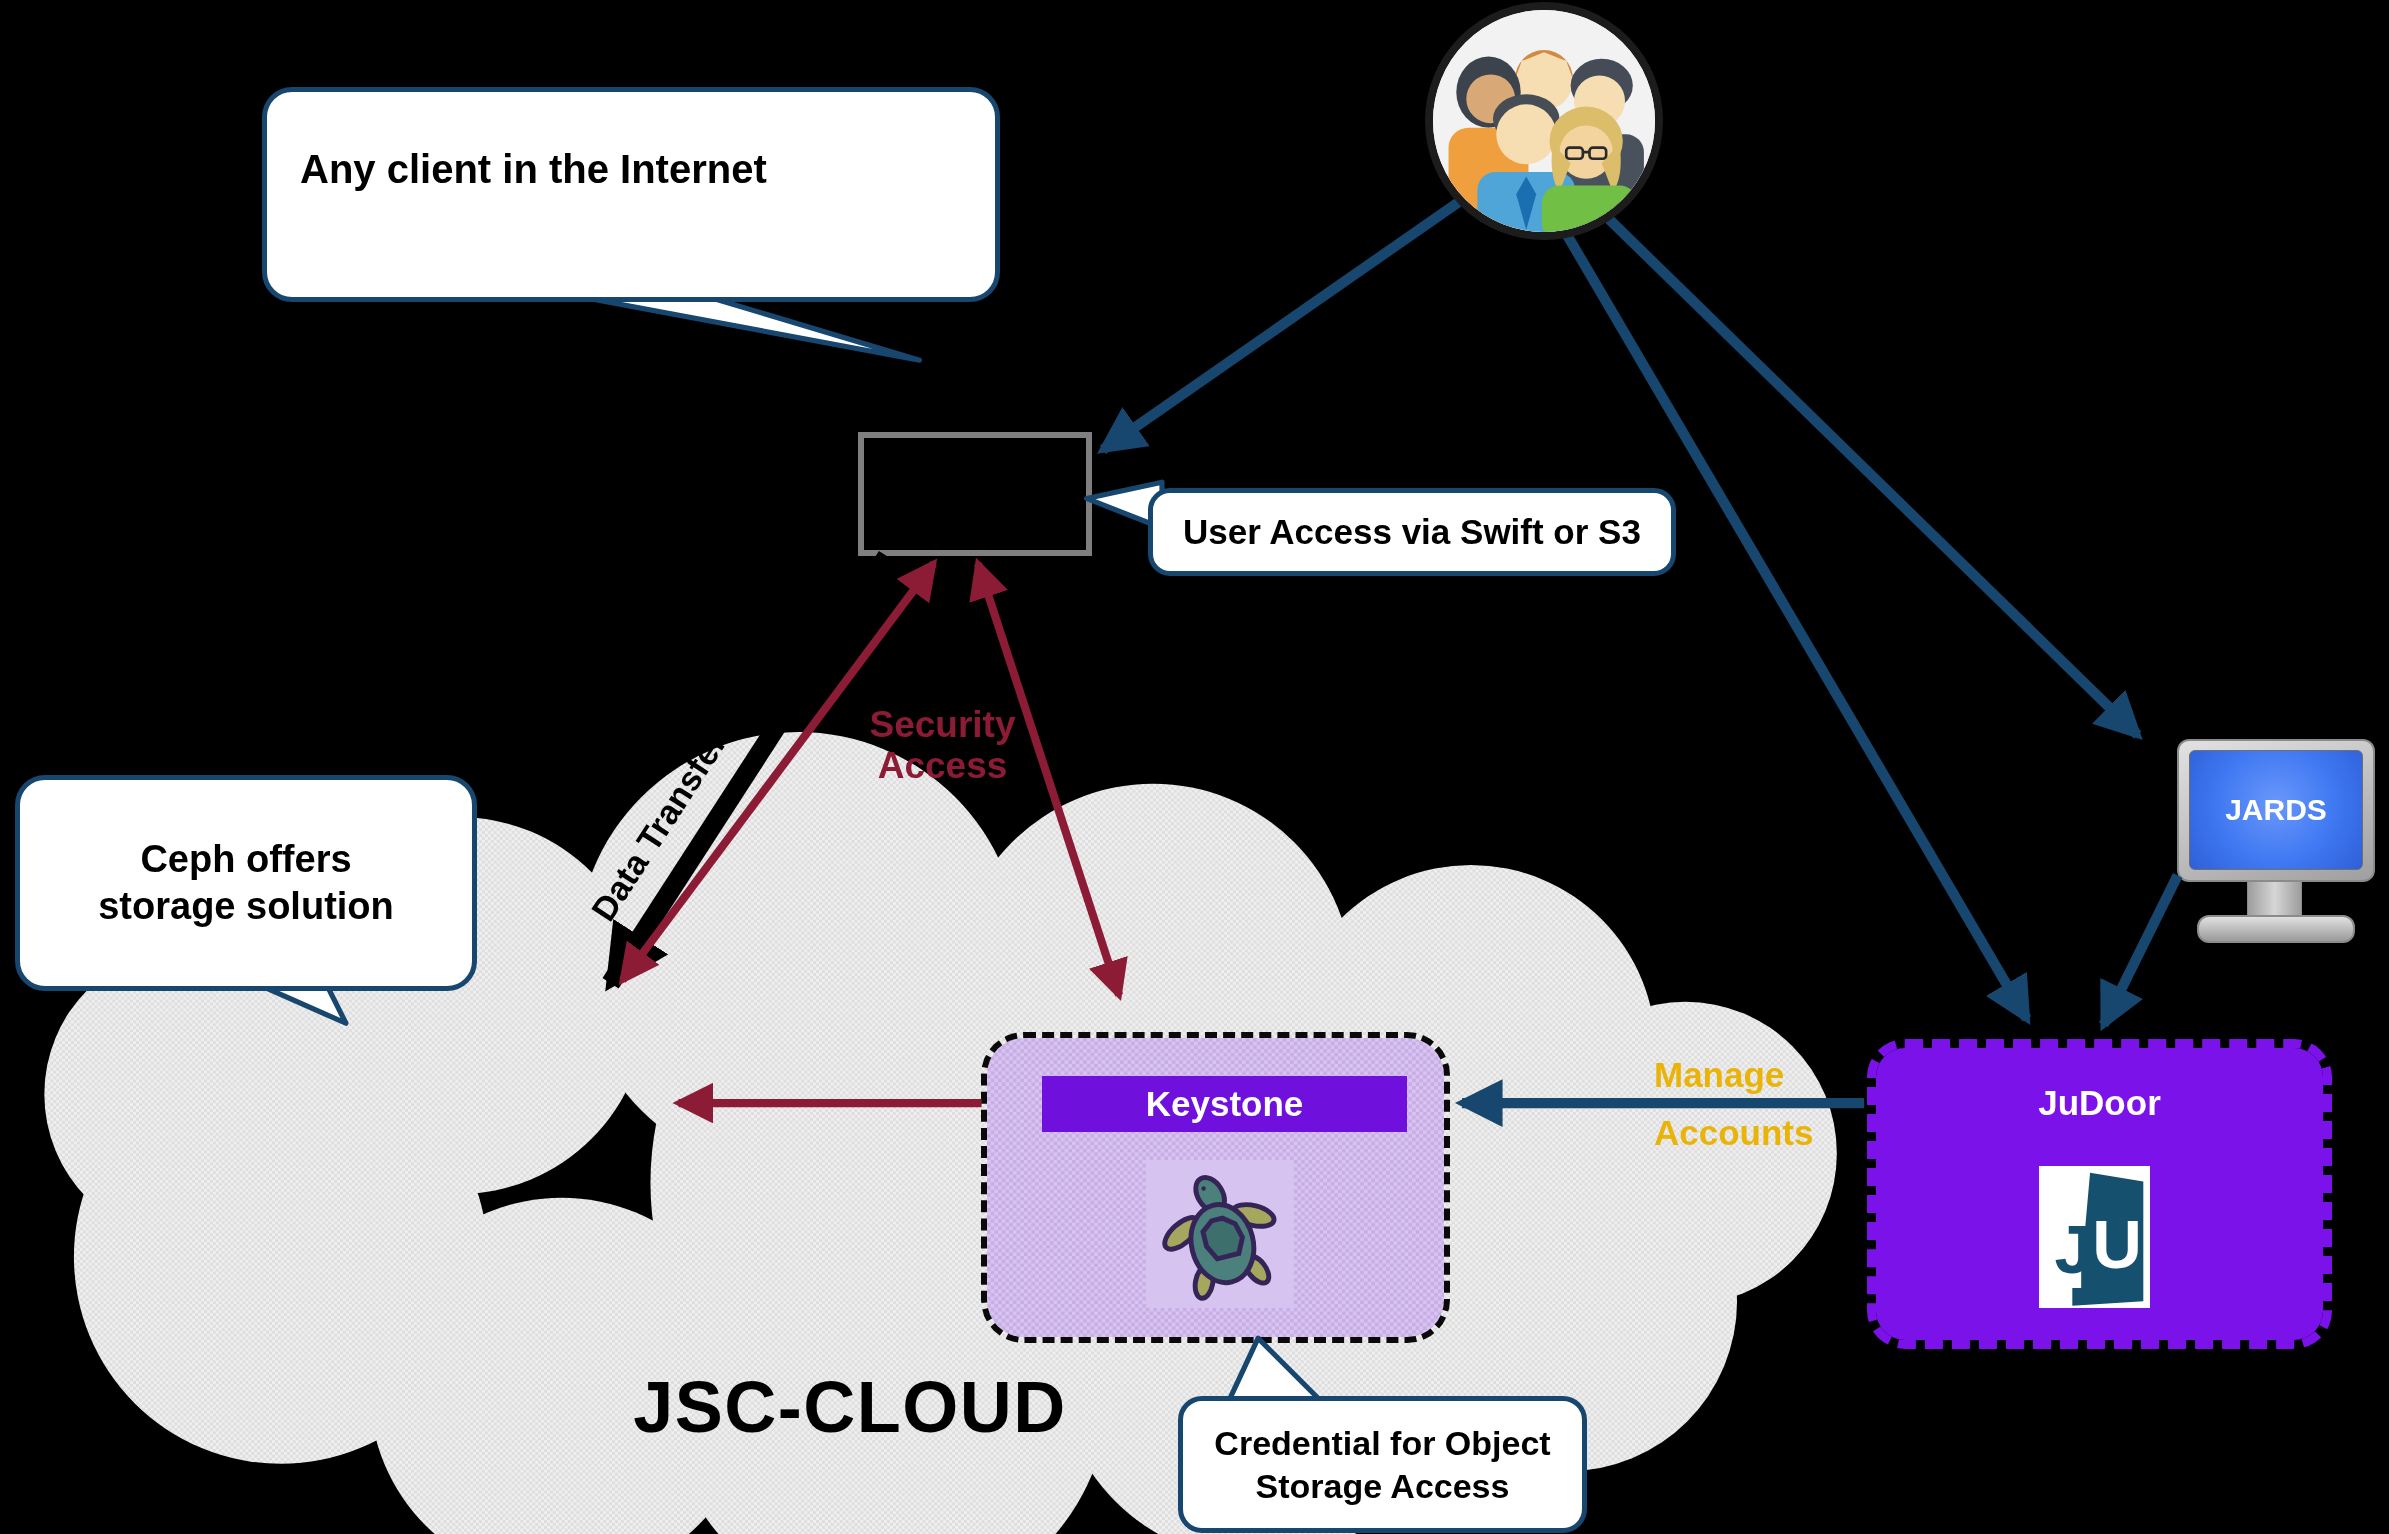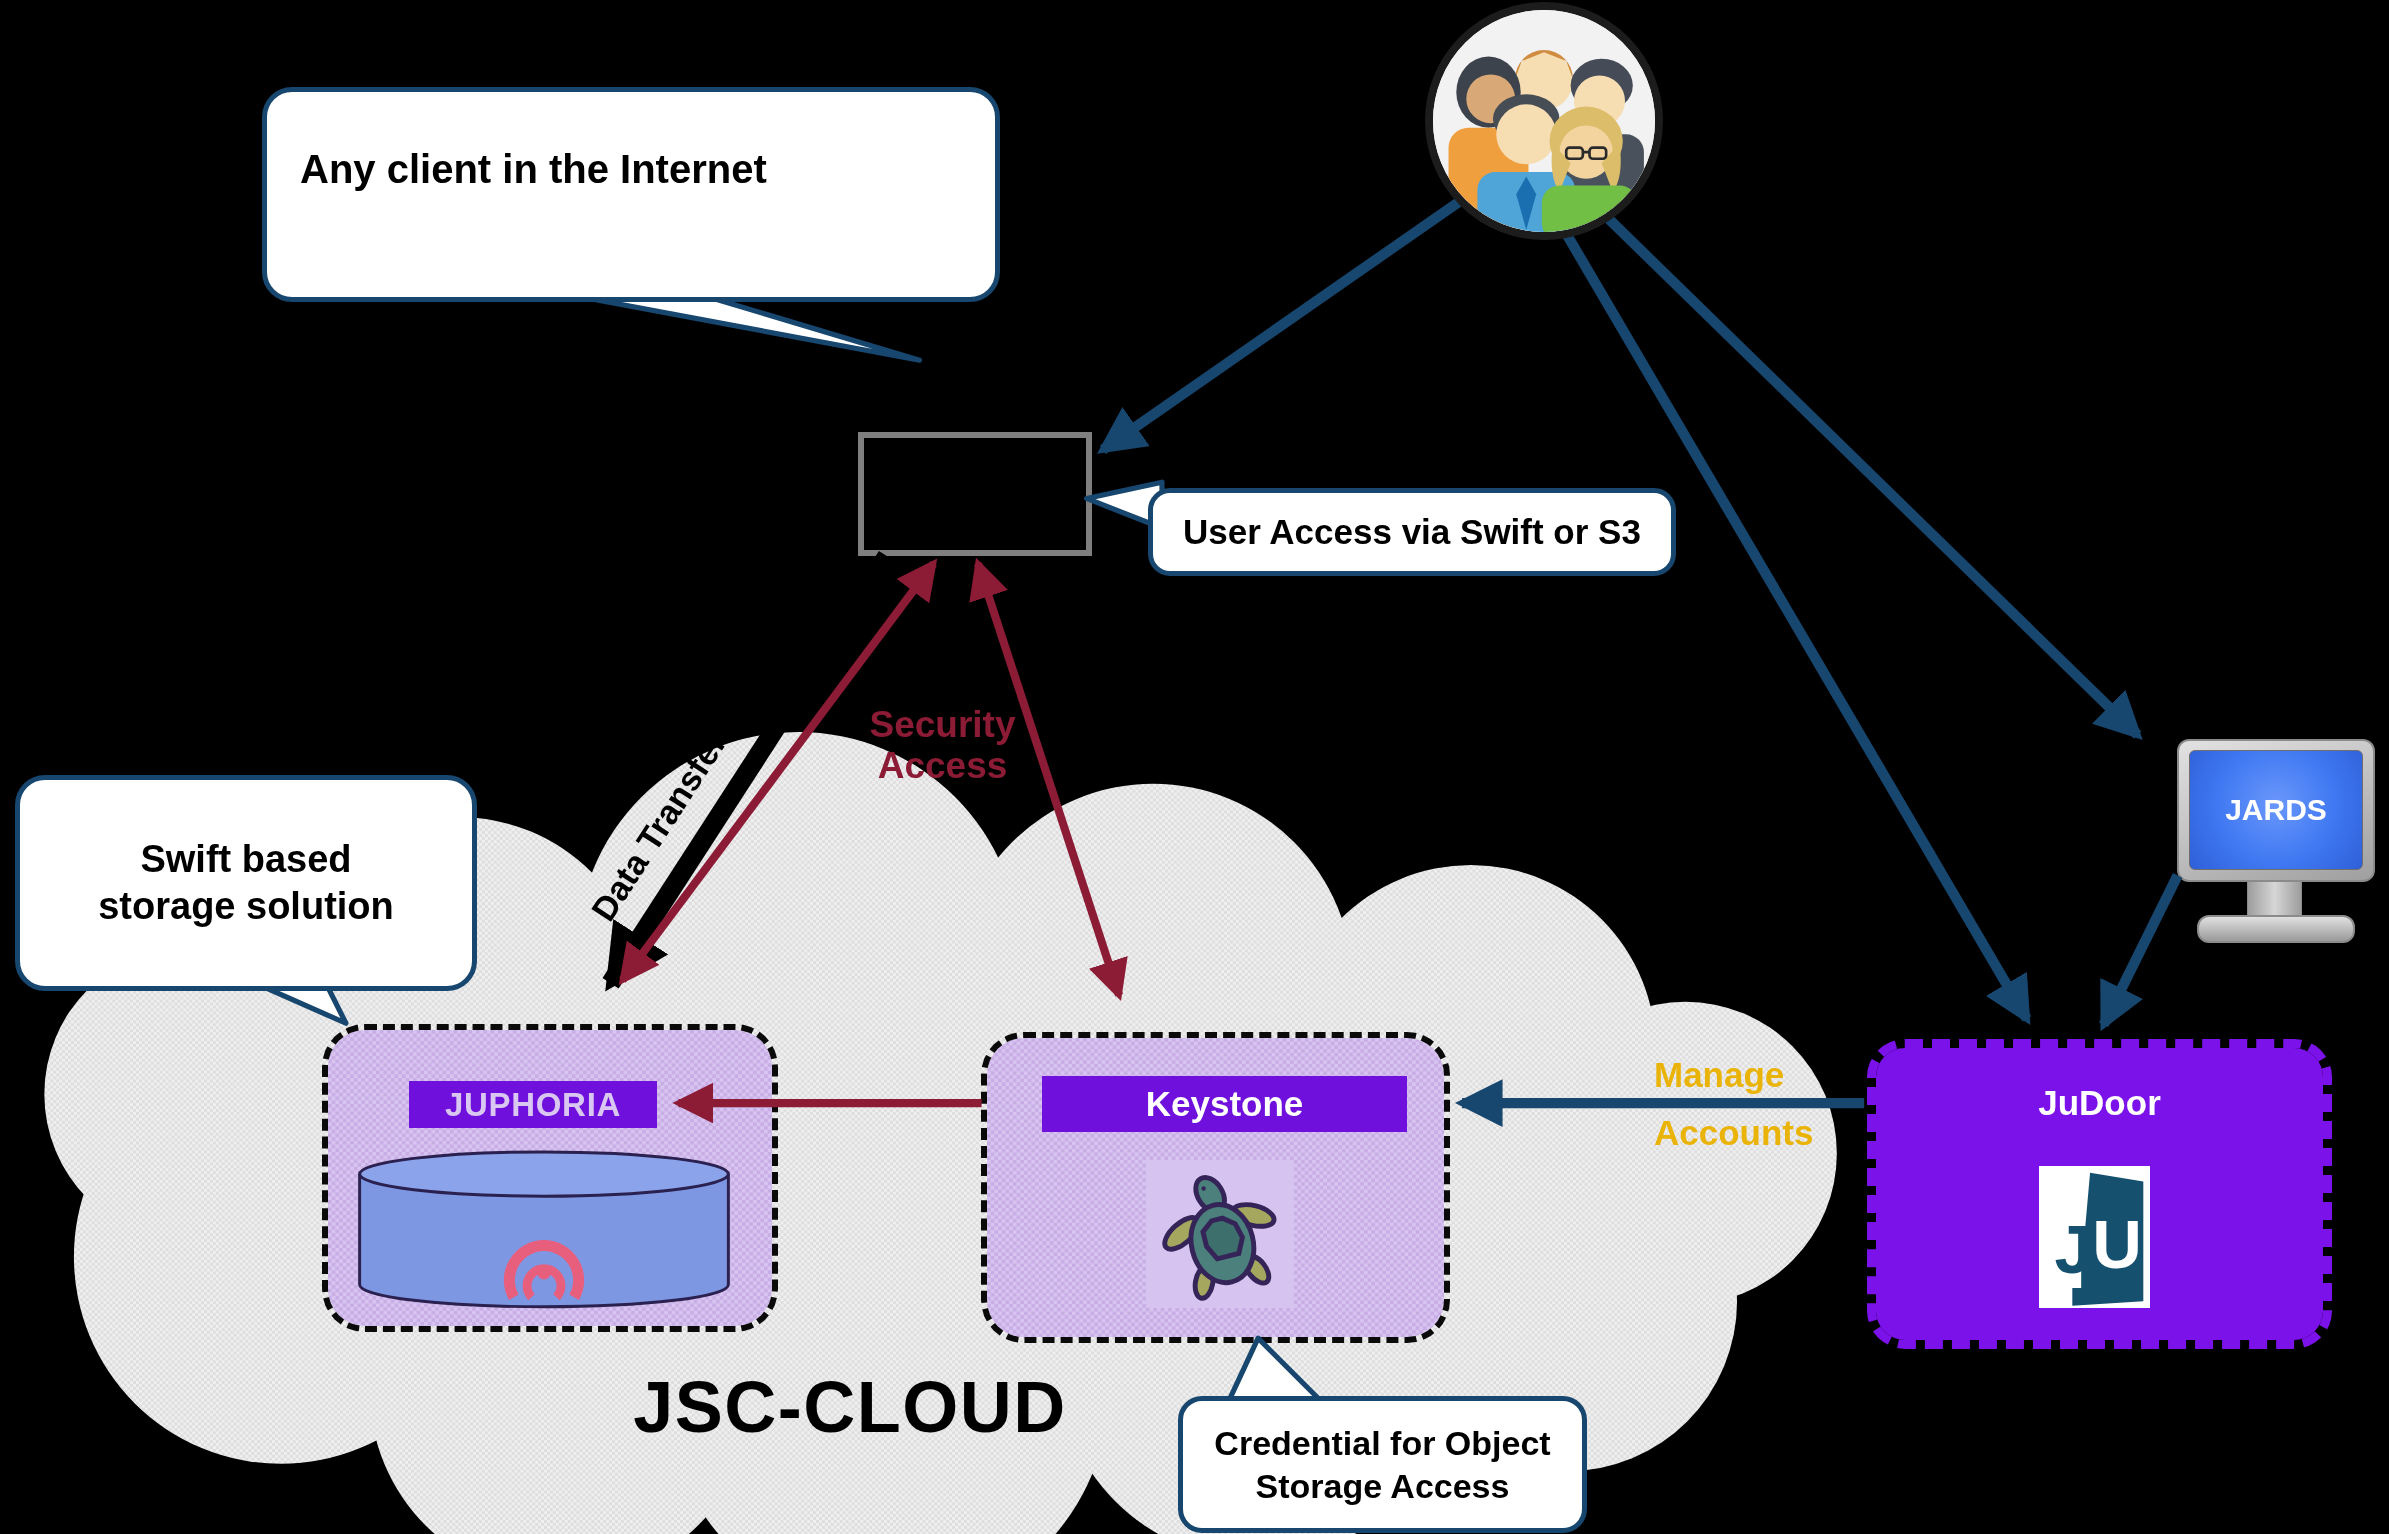--- a/index.html
+++ b/index.html
@@ -80,33 +80,20 @@
     <div>Access</div>
   </div>
 
   <div class="lbl" style="left:1654px;top:1046px;font-size:35px;line-height:58px;color:#eab308;z-index:6">
     <div>Manage</div>
     <div>Accounts</div>
   </div>
 
   <div class="lbl" style="left:591px;top:1366px;width:518px;text-align:center;font-size:72px;letter-spacing:1.5px;color:#000;z-index:6">JSC-CLOUD</div>
 
-  <div class="lavbox" style="left:322px;top:1024px;width:444px;height:296px;">
-    <div class="nodelabel" style="left:81px;top:51px;width:248px;height:47px;color:#d9c7f2;font-size:33px;letter-spacing:0.7px;">JUPHORIA</div>
-
-    <svg class="abs" style="left:24.4px;top:116px;" width="384" height="177" viewBox="0 0 520 240">
-      <path d="M10,38 v150 a250,30 0 0 0 500,0 v-150" fill="#7e97e2" stroke="#2a2150" stroke-width="4"></path>
-      <ellipse cx="260" cy="38" rx="250" ry="30" fill="#8ba3ea" stroke="#2a2150" stroke-width="4"></ellipse>
-      <g stroke="#e85f7e" fill="none" stroke-width="15">
-        <path d="M219,205 A47,47 0 1 1 301,205"></path>
-        <path d="M243,205 A23,23 0 1 1 277,205" stroke-width="12"></path>
-        <circle cx="260" cy="172" r="9" fill="#e85f7e" stroke="none"></circle>
-      </g>
-    </svg>
-  </div>
 
   <div class="lavbox" style="left:981px;top:1032px;width:457px;height:299px;">
     <div class="nodelabel" style="left:55px;top:38px;width:365px;height:56px;color:#fff;font-size:35px;">Keystone</div>
     <div class="abs" style="left:159px;top:122px;width:148px;height:148px;background:#d7c3f0;">
       <svg width="148" height="148" viewBox="0 0 120 120">
         <g transform="rotate(-14 60 60)" stroke="#352457" stroke-width="4" fill="#a6a75e">
           <ellipse cx="30" cy="52" rx="17" ry="8" transform="rotate(-28 30 52)"></ellipse>
           <ellipse cx="90" cy="52" rx="17" ry="8" transform="rotate(28 90 52)"></ellipse>
           <ellipse cx="38" cy="95" rx="7" ry="13" transform="rotate(24 38 95)"></ellipse>
           <ellipse cx="82" cy="95" rx="7" ry="13" transform="rotate(-24 82 95)"></ellipse>
@@ -214,21 +201,21 @@
     <div style="margin-top:-52px">
       <div class="bl">Any client in the Internet</div>
     </div>
   </div>
 
   <div class="bubble" style="left:1148px;top:488px;width:518px;height:78px;align-items:center;font-size:35px;border-radius:22px;">
     <div class="bl">User Access via Swift or S3</div>
   </div>
 
   <div class="bubble" style="left:15px;top:775px;width:452px;height:206px;align-items:center;font-size:38px;line-height:47px;">
-    <div class="bl">Swift based</div>
+    <div class="bl">Ceph offers</div>
     <div class="bl">storage solution</div>
   </div>
 
   <div class="bubble" style="left:1178px;top:1396px;width:399px;height:127px;align-items:center;font-size:34px;line-height:43px;border-radius:24px;">
     <div class="bl">Credential for Object</div>
     <div class="bl">Storage Access</div>
   </div>
 
 </div>
 

